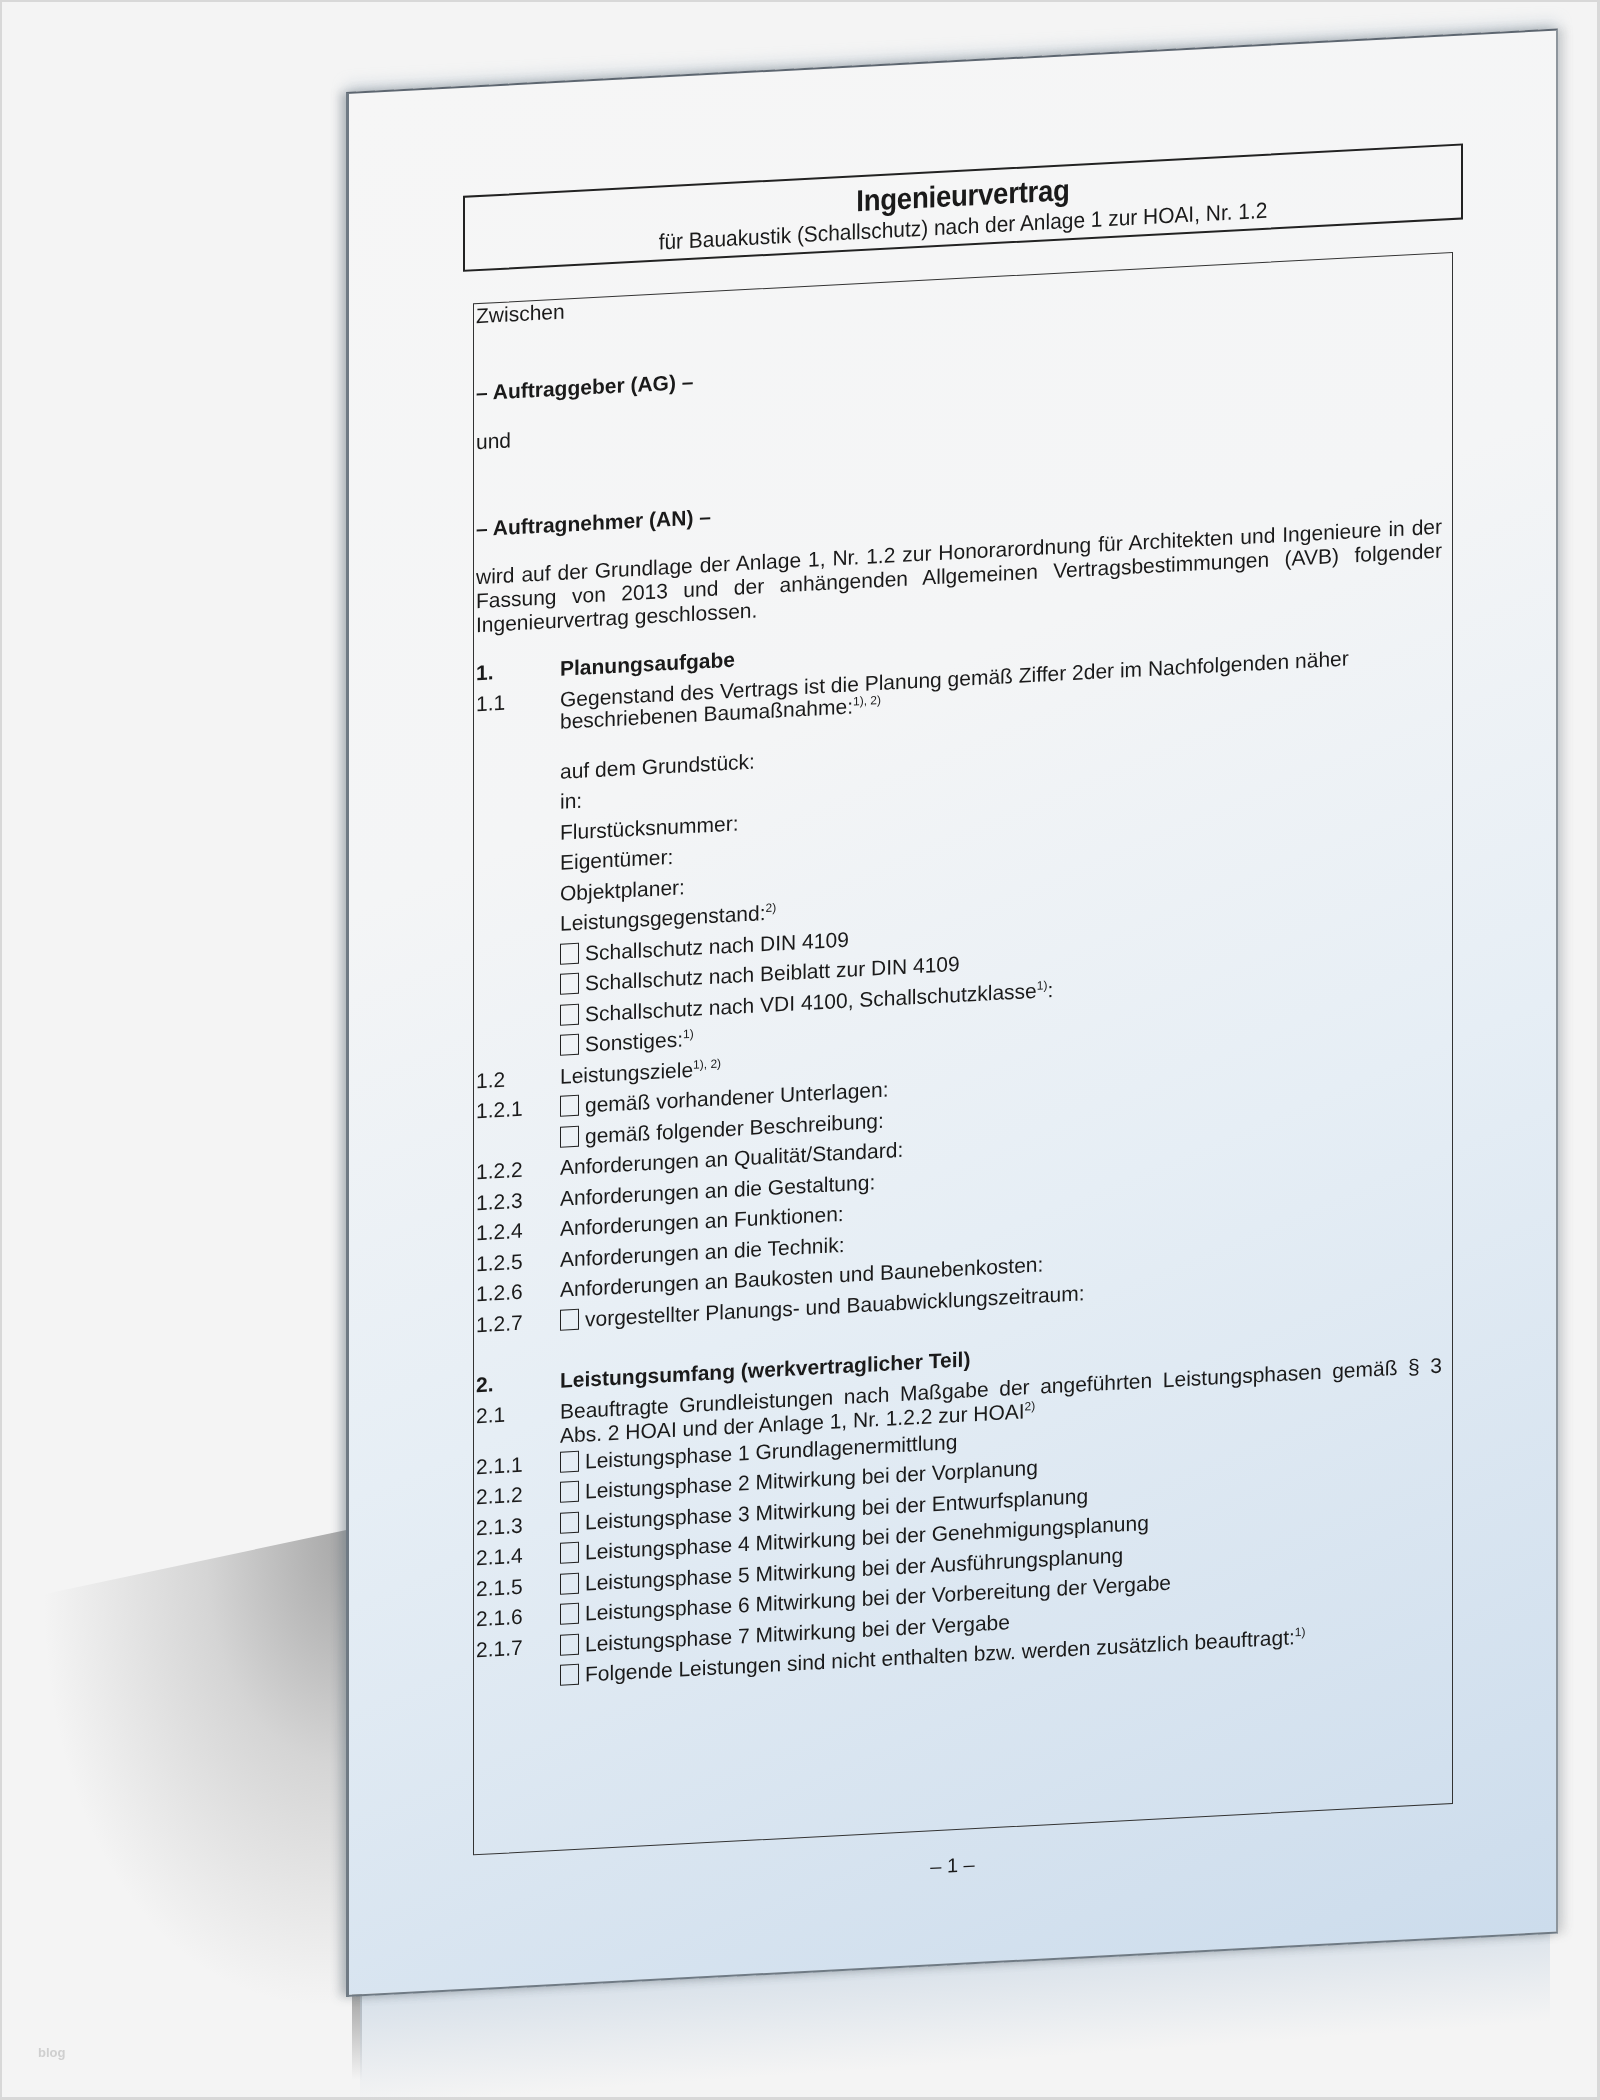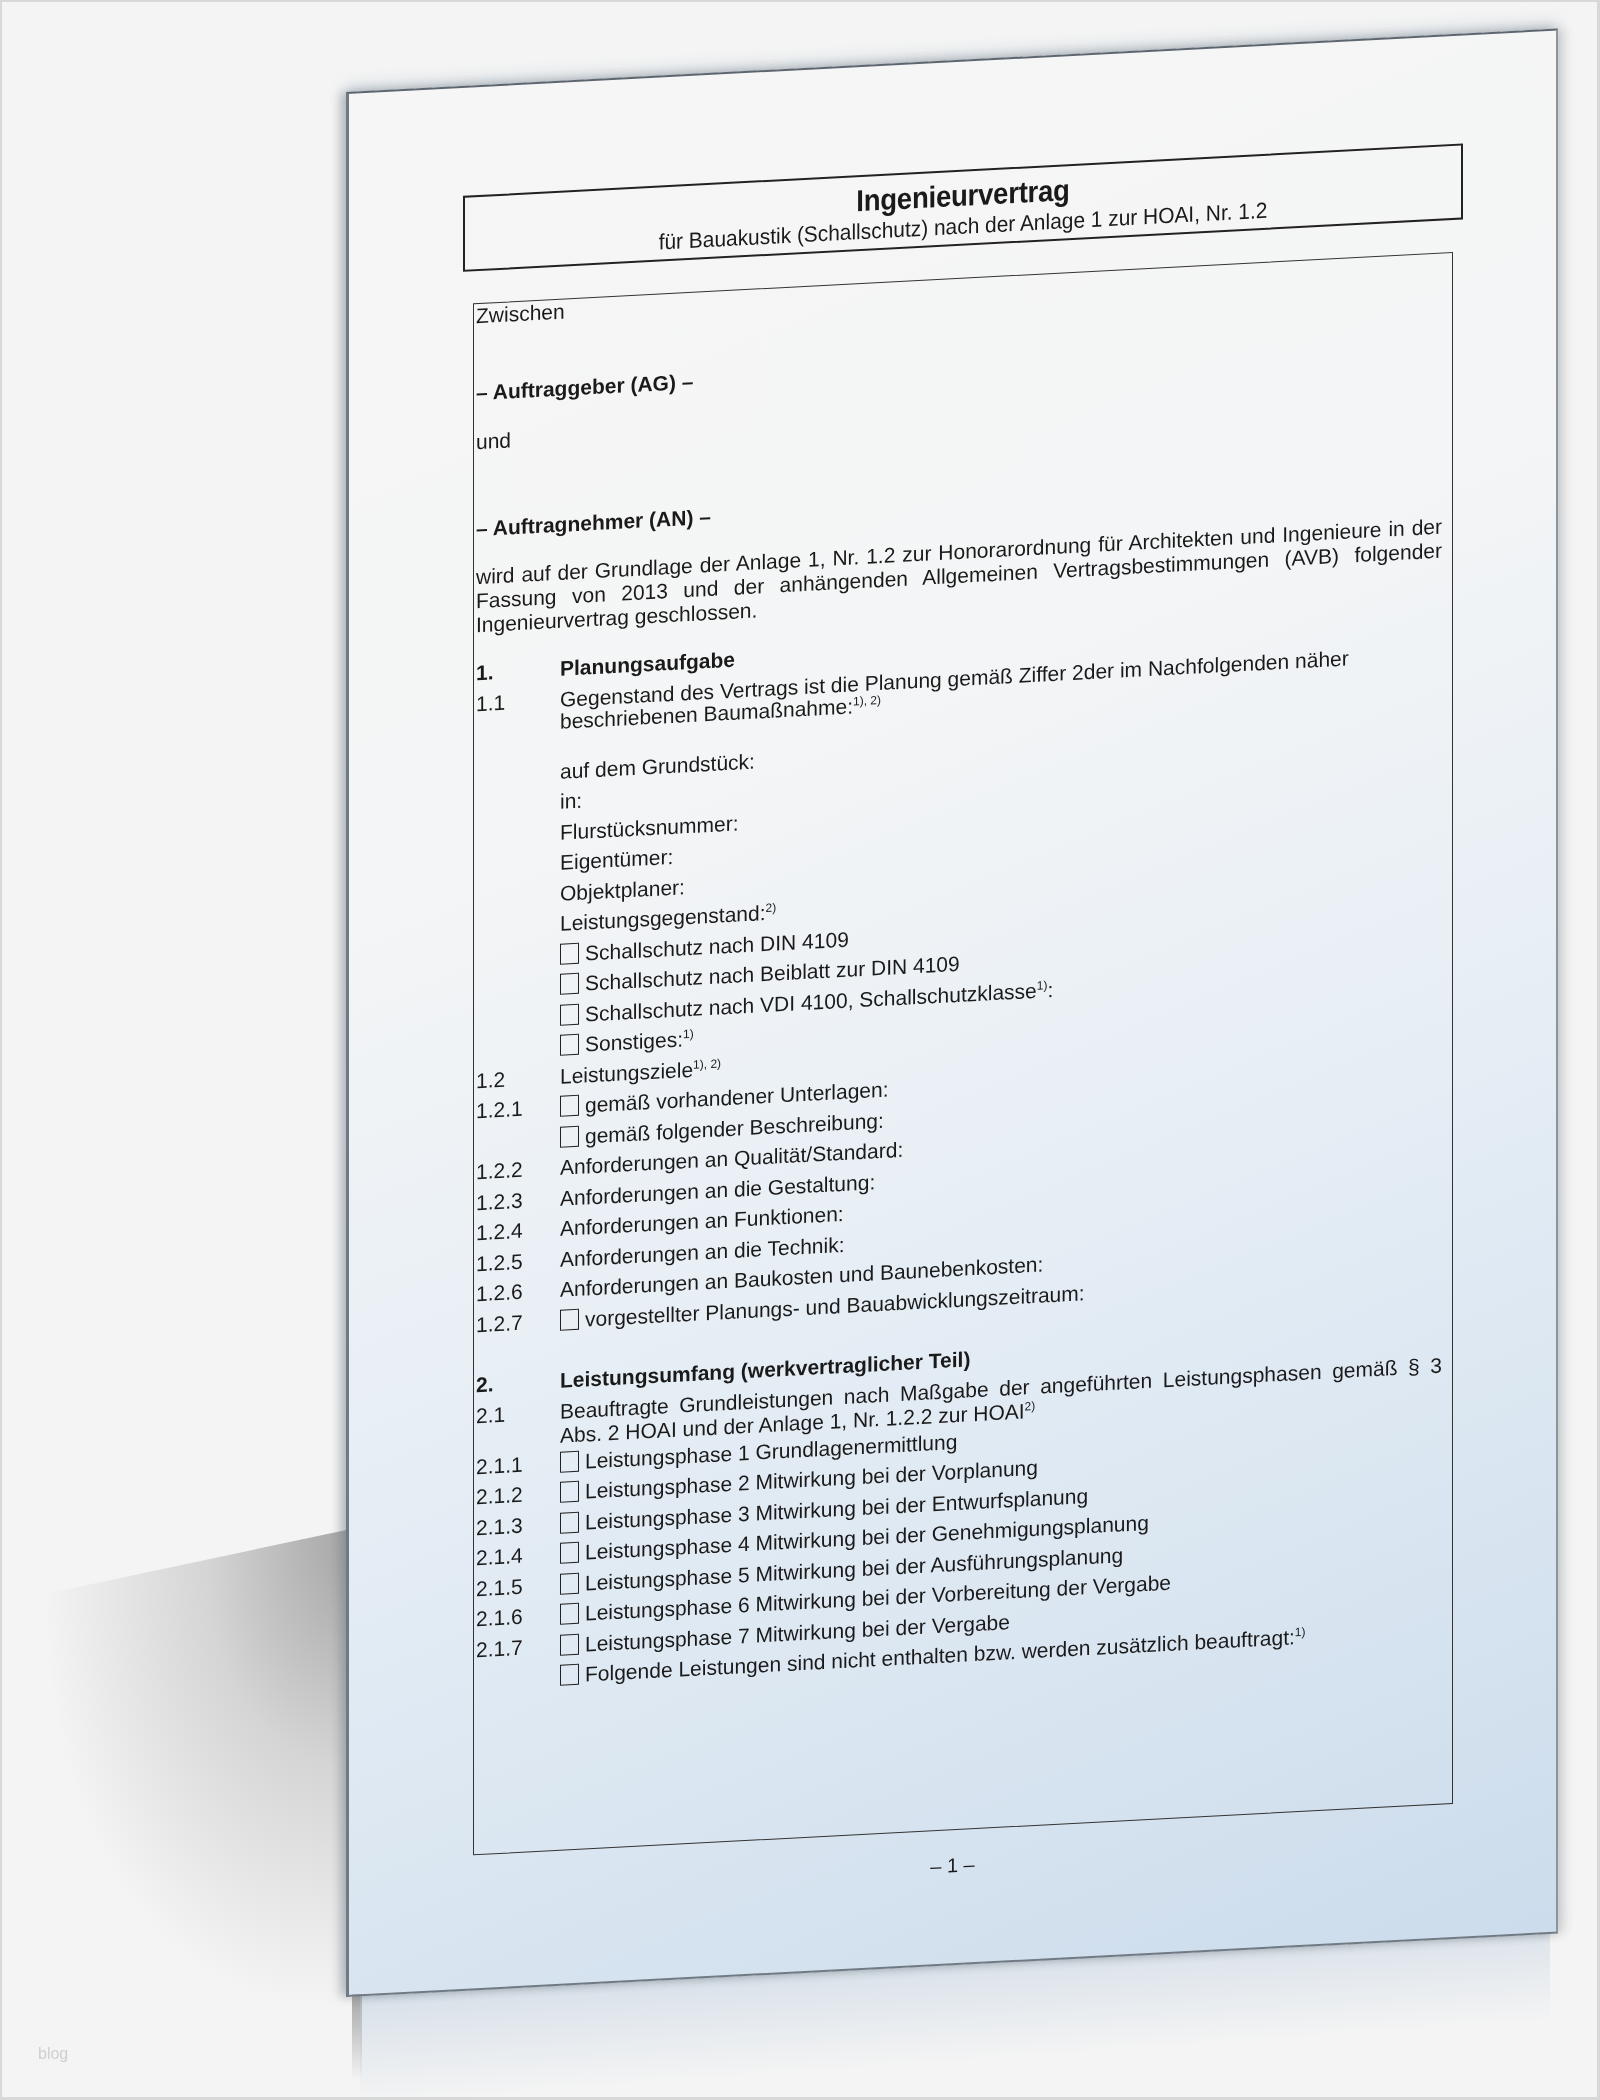--- a/index.html
+++ b/index.html
@@ -74,21 +74,21 @@
   .justify { text-align:justify; }
   .cb {
     display:inline-block; width:17px; height:19px; border:1.6px solid #222;
     vertical-align:-3px; margin-right:6px; background:transparent;
   }
   .page-number {
     position:absolute; left:0; width:100%; top:1792px; text-align:center;
     font-size:20px;
   }
   .watermark {
-    position:absolute; left:38px; top:2045px; font-size:16px; color:#cfcfcf;
+    position:absolute; left:38px; top:2045px; font-size:13px; color:#cfcfcf;font-weight:bold;
   }
 </style>
 </head>
 <body>
 
 <div class="frame-line frame-top"></div>
 <div class="frame-line frame-left"></div>
 <div class="frame-line frame-right"></div>
 <div class="frame-line frame-bottom"></div>
 

